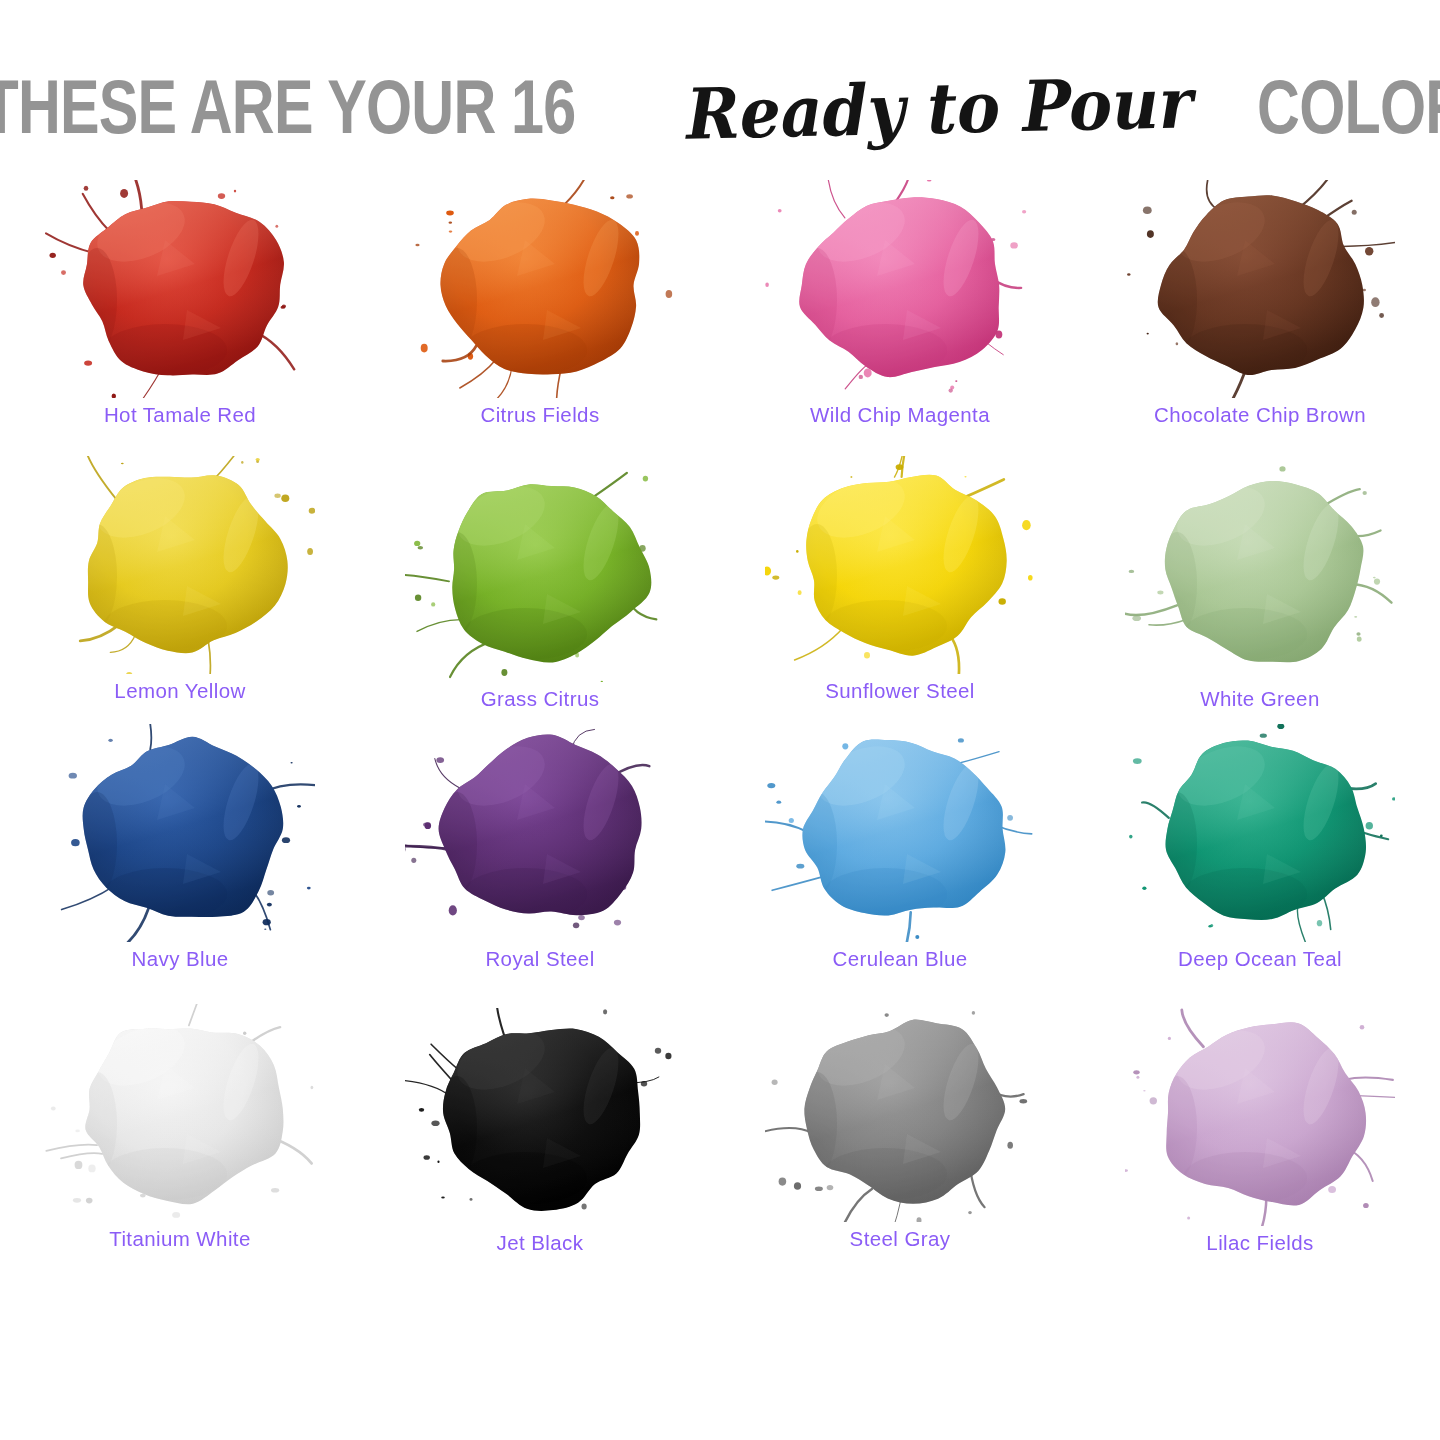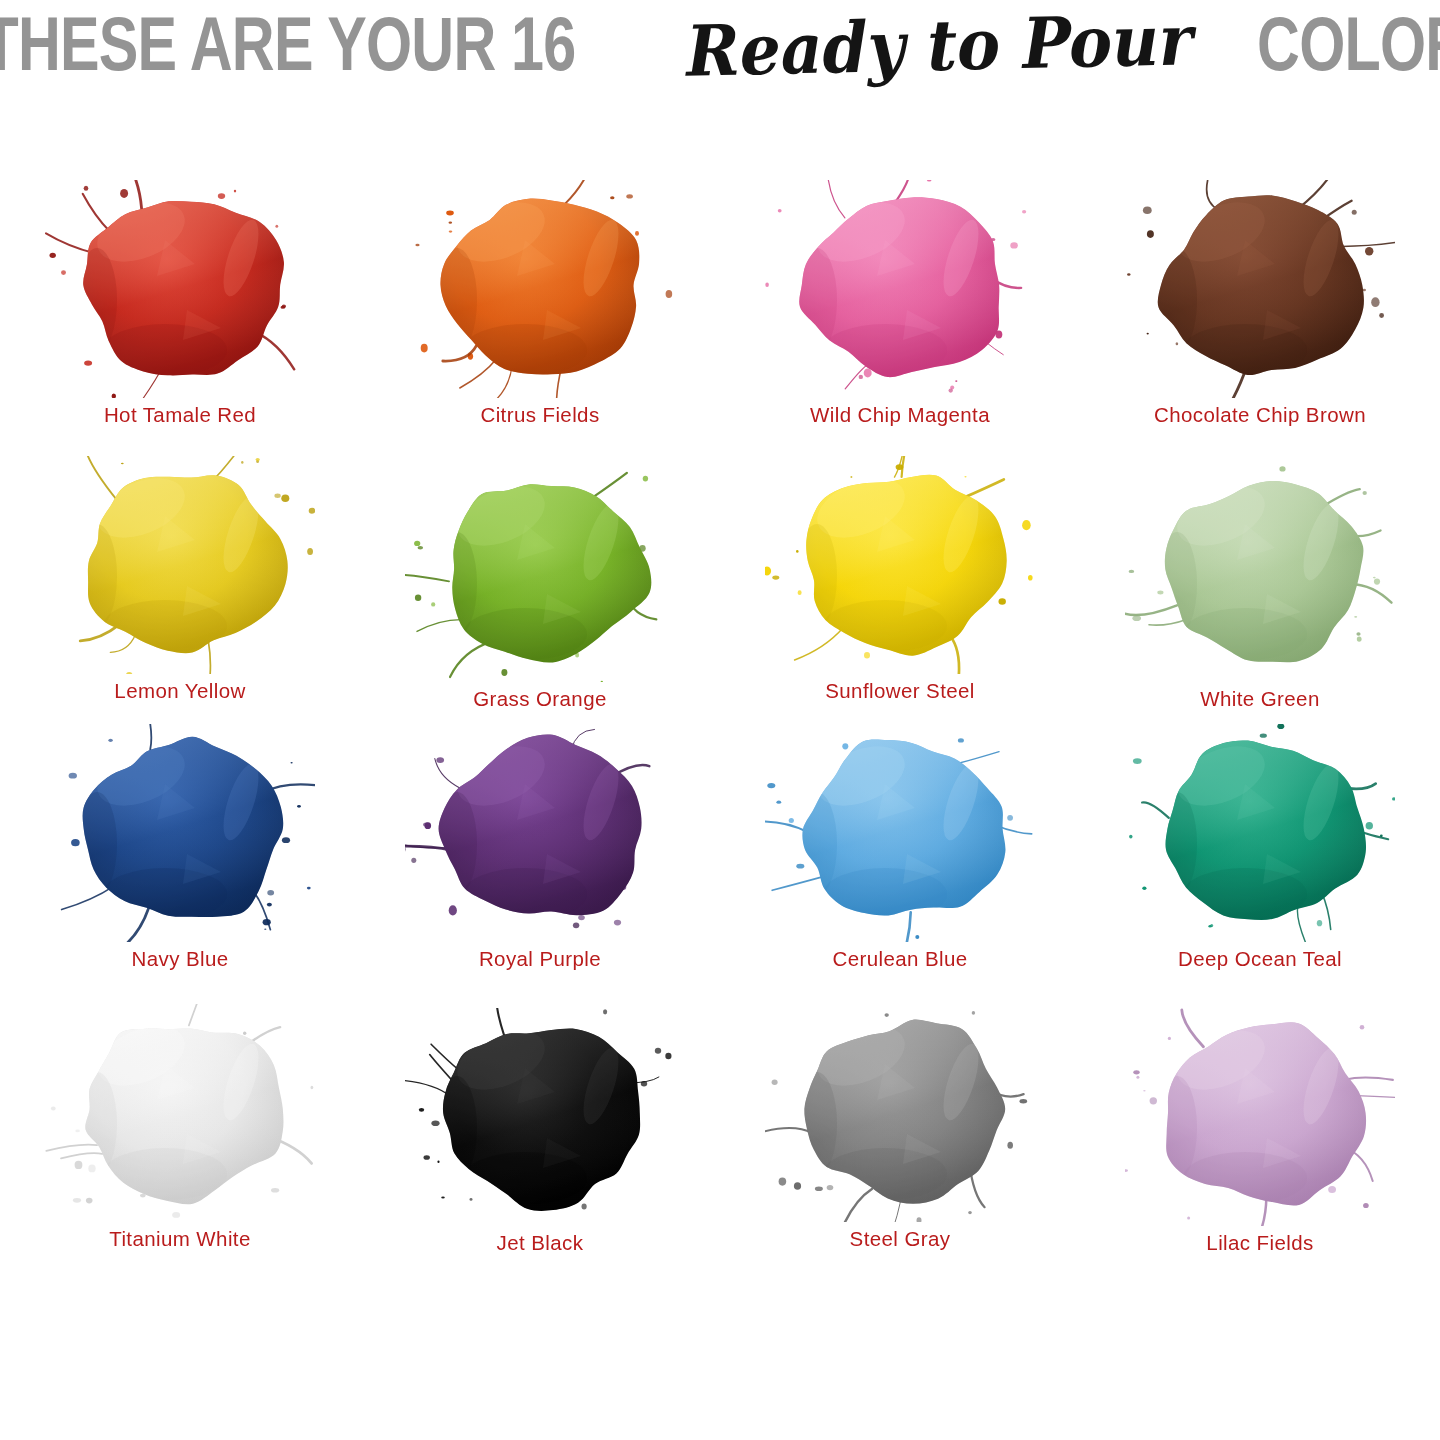--- a/index.html
+++ b/index.html
@@ -8,21 +8,21 @@
     background:#ffffff;
     font-family:"Liberation Sans",sans-serif;
     overflow:hidden;
     position:relative;
   }
 
   
   .header{
     position:absolute;
     top:0;left:0;right:0;height:150px;
-    display:flex;align-items:flex-start;justify-content:center;
+    display:flex;align-items:flex-end;justify-content:center;
   }
   .title-line{
     display:flex;align-items:baseline;justify-content:center;
     white-space:nowrap;
   }
   .t-bold{
     font-family:"Liberation Sans",sans-serif;
     font-weight:bold;
     font-size:76px;
     letter-spacing:-1px;
@@ -62,21 +62,21 @@
   .blob-wrap{
     width:270px;height:218px;
     display:flex;align-items:center;justify-content:center;
     position:relative;
   }
   .blob-wrap svg{display:block;width:100%;height:100%;}
   .swatch-label{
     font-family:"Liberation Sans",sans-serif;
     font-size:20.5px;
     font-weight:400;
-    color:#b91c1c;
+    color:#8b5cf6;
     letter-spacing:0.4px;
     text-align:center;
     line-height:1.28;
     max-width:230px;
     margin-top:4px;
   }
 
   
   .r1 .blob-wrap{margin-top:2px;}
   .r2 .blob-wrap{margin-top:6px;}
@@ -389,21 +389,21 @@
       <path d="M 244.6 105.0 C 246.3 112.7 247.5 122.0 244.4 129.1 C 241.3 136.2 232.2 142.2 226.0 147.7 C 219.8 153.2 213.1 157.3 207.1 162.1 C 201.2 166.9 196.3 172.0 190.3 176.6 C 184.3 181.2 178.1 186.2 171.0 189.9 C 163.9 193.5 155.7 197.5 147.7 198.4 C 139.6 199.3 130.7 196.9 122.8 195.1 C 114.8 193.3 107.5 190.3 99.9 187.7 C 92.3 185.2 84.0 183.6 77.2 179.8 C 70.3 176.1 63.3 171.1 58.8 165.3 C 54.3 159.4 52.0 151.6 50.1 144.8 C 48.2 138.0 47.4 130.9 47.3 124.3 C 47.1 117.7 48.9 111.4 49.1 105.0 C 49.3 98.6 47.8 92.3 48.6 86.0 C 49.3 79.6 51.2 73.2 53.6 66.8 C 55.9 60.5 58.7 53.9 62.6 47.7 C 66.6 41.6 70.5 33.5 77.0 30.0 C 83.6 26.5 94.0 28.2 101.7 26.6 C 109.5 25.0 116.1 21.1 123.5 20.4 C 130.9 19.6 138.6 21.6 146.3 22.1 C 154.0 22.6 162.1 21.7 169.6 23.4 C 177.1 25.1 184.8 28.3 191.2 32.2 C 197.6 36.2 202.4 42.1 208.0 47.2 C 213.7 52.3 220.4 56.9 224.9 62.9 C 229.3 68.9 231.3 76.1 234.6 83.1 C 237.9 90.1 243.0 97.3 244.6 105.0 Z" fill="url(#g5b)"></path>
       <ellipse cx="96" cy="52" rx="46" ry="26" fill="#B3DB74" opacity="0.30" transform="rotate(-22 96 52)"></ellipse>
       <ellipse cx="196" cy="78" rx="13" ry="40" fill="#B3DB74" opacity="0.26" transform="rotate(18 196 78)"></ellipse>
       <ellipse cx="120" cy="170" rx="62" ry="26" fill="#4E7C12" opacity="0.22"></ellipse>
       <ellipse cx="52" cy="120" rx="20" ry="52" fill="#4E7C12" opacity="0.20"></ellipse>
       <path d="M 120 60 L 150 84 L 112 96 Z" fill="#B3DB74" opacity="0.18"></path>
       <path d="M 142 130 L 176 148 L 138 160 Z" fill="#B3DB74" opacity="0.13"></path>
     </g>
   </svg>
       </div>
-      <div class="swatch-label">Grass Orange</div>
+      <div class="swatch-label">Grass Citrus</div>
     </div>
     <div class="swatch r2">
       <div class="blob-wrap">
   <svg viewBox="0 0 270 218" xmlns="http://www.w3.org/2000/svg" aria-hidden="true">
     <defs>
       <radialGradient id="g6a" cx="42%" cy="34%" r="72%">
         <stop offset="0%" stop-color="#FBE333"></stop>
         <stop offset="52%" stop-color="#F5D505"></stop>
         <stop offset="100%" stop-color="#C9AD00"></stop>
       </radialGradient>
@@ -589,21 +589,21 @@
       <path d="M 236.2 105.0 C 235.4 112.2 231.5 118.7 230.1 125.9 C 228.8 133.2 230.4 141.4 228.1 148.6 C 225.8 155.9 221.1 162.8 216.1 169.2 C 211.1 175.5 205.6 183.1 198.2 186.7 C 190.8 190.4 180.3 191.1 171.6 191.2 C 162.9 191.3 154.2 187.7 146.2 187.5 C 138.2 187.2 131.1 189.9 123.5 189.6 C 115.9 189.3 108.1 187.7 100.8 185.5 C 93.5 183.3 86.6 180.0 79.7 176.5 C 72.9 173.0 64.8 169.8 59.8 164.5 C 54.8 159.3 52.9 151.4 49.7 145.0 C 46.4 138.6 42.9 132.5 40.3 125.9 C 37.6 119.2 33.7 112.0 33.6 105.0 C 33.5 98.0 36.6 90.5 39.6 84.0 C 42.7 77.5 46.6 71.0 51.6 65.9 C 56.6 60.8 64.2 57.7 69.7 53.3 C 75.2 49.0 79.2 44.3 84.5 39.6 C 89.7 34.9 94.8 29.6 101.2 25.3 C 107.5 21.0 114.8 16.2 122.6 13.8 C 130.4 11.3 139.8 9.6 147.8 10.8 C 155.8 12.0 163.2 17.7 170.7 21.0 C 178.1 24.3 185.8 26.6 192.5 30.6 C 199.3 34.5 205.4 39.5 211.1 44.8 C 216.9 50.0 223.0 55.5 227.0 61.9 C 230.9 68.3 233.3 75.8 234.8 83.0 C 236.4 90.2 237.0 97.8 236.2 105.0 Z" fill="url(#g9b)"></path>
       <ellipse cx="96" cy="52" rx="46" ry="26" fill="#9662AF" opacity="0.30" transform="rotate(-22 96 52)"></ellipse>
       <ellipse cx="196" cy="78" rx="13" ry="40" fill="#9662AF" opacity="0.26" transform="rotate(18 196 78)"></ellipse>
       <ellipse cx="120" cy="170" rx="62" ry="26" fill="#3B1A4C" opacity="0.22"></ellipse>
       <ellipse cx="52" cy="120" rx="20" ry="52" fill="#3B1A4C" opacity="0.20"></ellipse>
       <path d="M 120 60 L 150 84 L 112 96 Z" fill="#9662AF" opacity="0.18"></path>
       <path d="M 142 130 L 176 148 L 138 160 Z" fill="#9662AF" opacity="0.13"></path>
     </g>
   </svg>
       </div>
-      <div class="swatch-label">Royal Purple</div>
+      <div class="swatch-label">Royal Steel</div>
     </div>
     <div class="swatch r3">
       <div class="blob-wrap">
   <svg viewBox="0 0 270 218" xmlns="http://www.w3.org/2000/svg" aria-hidden="true">
     <defs>
       <radialGradient id="g10a" cx="42%" cy="34%" r="72%">
         <stop offset="0%" stop-color="#7FBFEA"></stop>
         <stop offset="52%" stop-color="#5BA9E0"></stop>
         <stop offset="100%" stop-color="#3286C2"></stop>
       </radialGradient>

